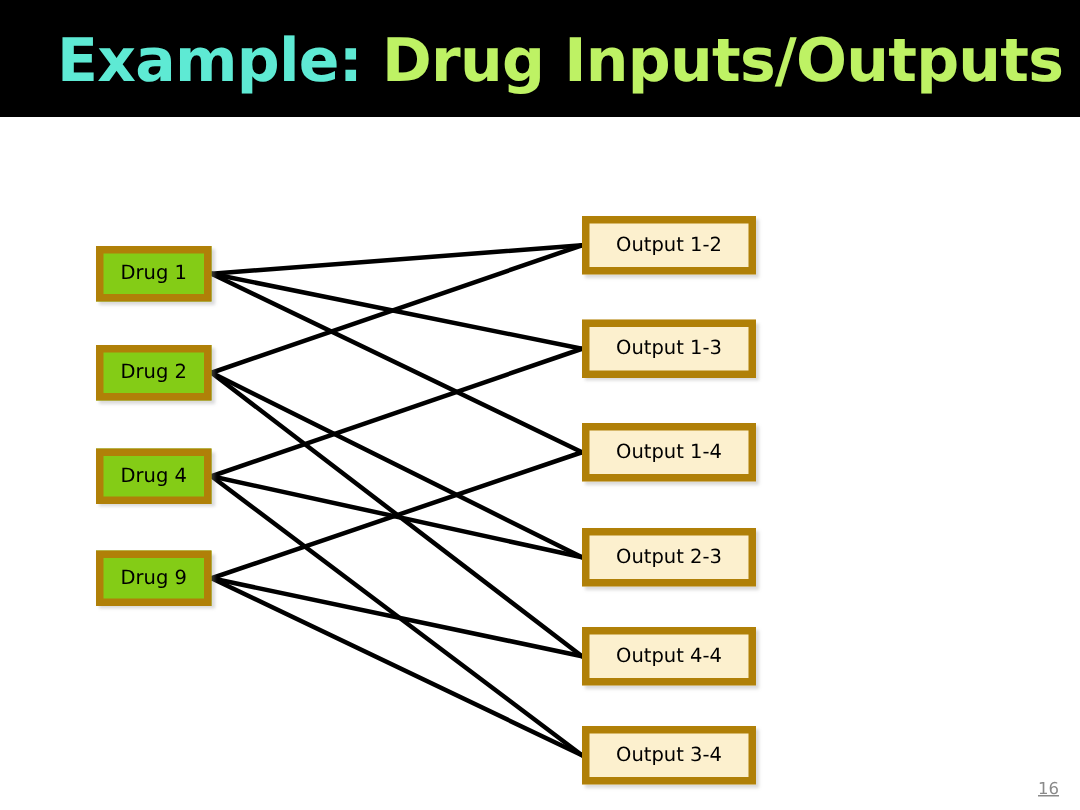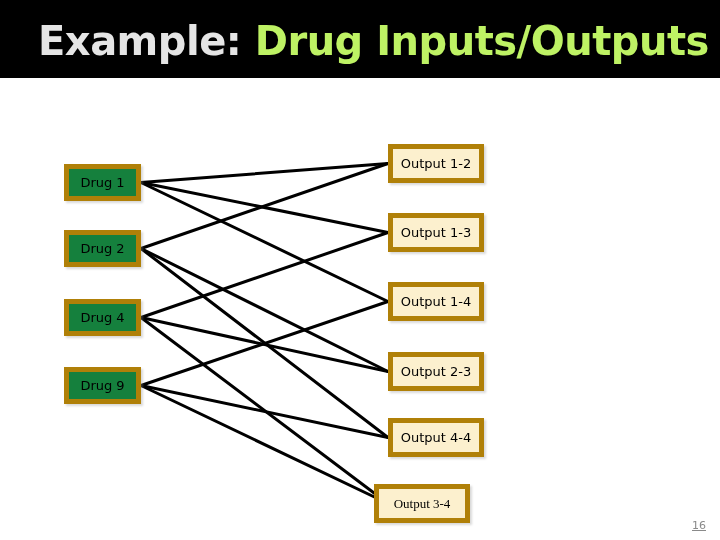--- a/index.html
+++ b/index.html
@@ -28,21 +28,21 @@
     position: absolute;
     left: 38px;
     top: 18px;
     font-size: 40px;
     font-weight: bold;
     letter-spacing: -0.5px;
     white-space: nowrap;
     line-height: 46px;
     font-family: "DejaVu Sans", sans-serif;
   }
-  #slide-title .t-green { color: #e5e5e5; }
+  #slide-title .t-green { color: #5eead4; }
   #slide-title .t-amber { color: #bef264; }
 
   
   #diagram {
     position: absolute;
     left: 0;
     top: 78px;
     width: 720px;
     height: 462px;
   }
@@ -65,27 +65,27 @@
     align-items: center;
     justify-content: center;
     font-size: 13px;
     color: #000000;
     white-space: nowrap;
     box-shadow: 2px 2px 2px rgba(150,150,150,0.35);
     font-family: "DejaVu Sans", sans-serif;
     z-index: 3;
   }
   .node.drug {
-    background: #15803d;
+    background: #84cc16;
     width: 77px;
     height: 37px;
   }
   .node.output {
     background: #FCF0CE;
-    width: 96px;
+    width: 116px;
     height: 39px;
   }
 
   
   #page-number {
     position: absolute;
     right: 14px;
     bottom: 8px;
     font-size: 11px;
     color: #8A8A8A;
@@ -139,19 +139,19 @@
       </div>
       <div class="node output" style="left: 388px; top: 204px;">
         <span>Output 1-4</span>
       </div>
       <div class="node output" style="left: 388px; top: 274px; justify-content: center;">
         <span>Output 2-3</span>
       </div>
       <div class="node output" style="left: 388px; top: 340px;">
         <span>Output 4-4</span>
       </div>
-      <div class="node output" style="left: 374px; top: 406px; font-family: Liberation Serif, serif;">
+      <div class="node output" style="left: 388px; top: 406px;">
         <span>Output 3-4</span>
       </div>
     </div>
 </div>
 
 <div id="page-number">16</div>
 
 </body></html>

